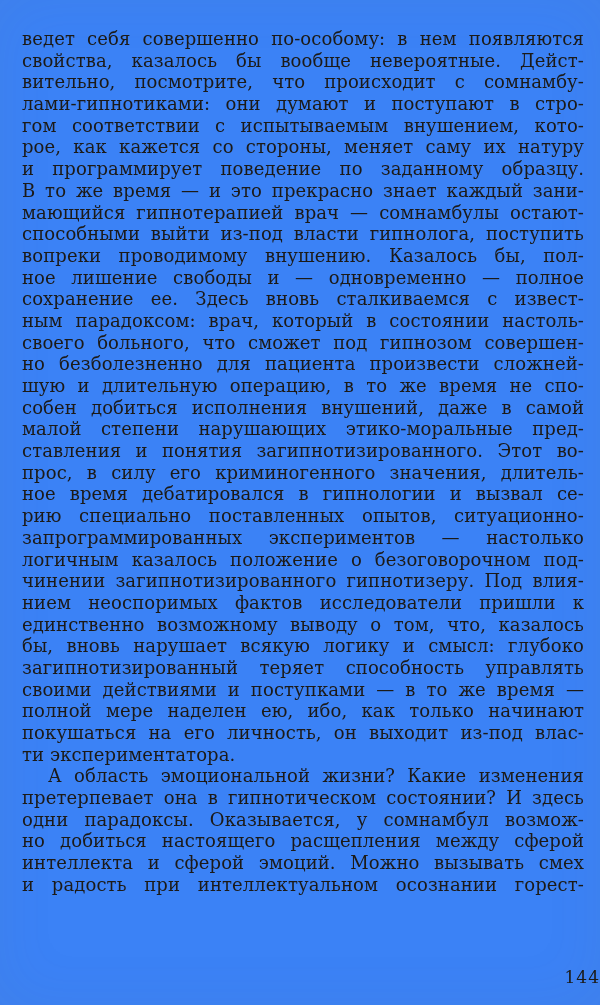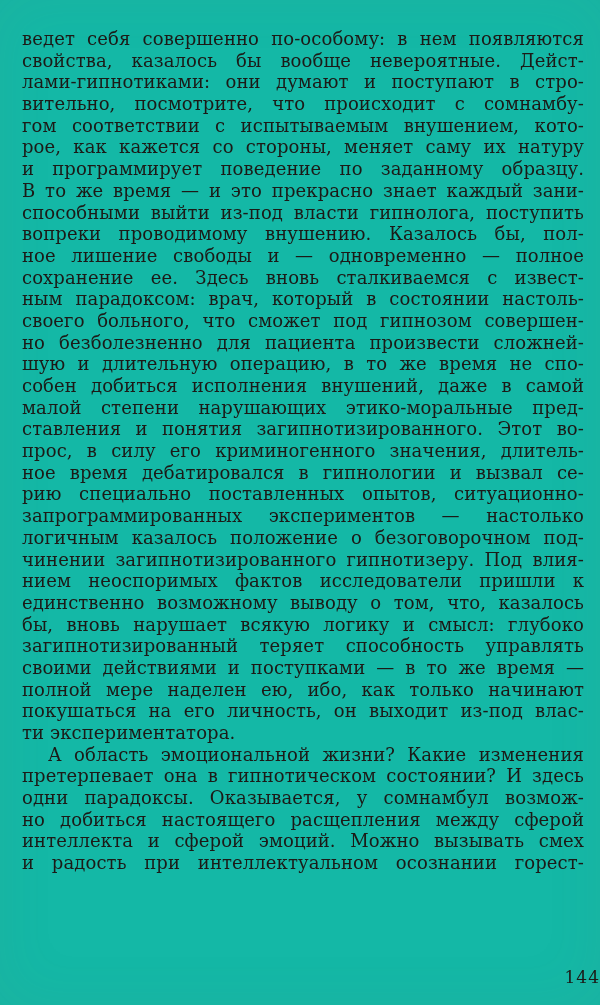--- a/index.html
+++ b/index.html
@@ -5,21 +5,21 @@
   html, body {
     margin: 0;
     padding: 0;
     background: #e9e7e2;
   }
   .page {
     position: relative;
     width: 600px;
     height: 1005px;
     margin: 0 auto;
-    background: #14b8a6;
+    background: #3b82f6;
     box-shadow: inset 0 0 60px rgba(120,115,105,0.08);
     overflow: hidden;
   }
   .text-block {
     position: absolute;
     left: 22px;
     top: 28px;
     width: 562px;
   }
   .line {
@@ -57,32 +57,33 @@
 </head>
 <body>
 
 <div class="page">
   <div class="text-block">
 
       <div class="line">ведет себя совершенно по-особому: в нем появляются</div>
 
       <div class="line">свойства, казалось бы вообще невероятные. Дейст-</div>
 
+      <div class="line">вительно, посмотрите, что происходит с сомнамбу-</div>
+
       <div class="line">лами-гипнотиками: они думают и поступают в стро-</div>
-
-      <div class="line">вительно, посмотрите, что происходит с сомнамбу-</div>
 
       <div class="line">гом соответствии с испытываемым внушением, кото-</div>
 
       <div class="line">рое, как кажется со стороны, меняет саму их натуру</div>
 
       <div class="line">и программирует поведение по заданному образцу.</div>
 
       <div class="line">В то же время — и это прекрасно знает каждый зани-</div>
 
+      <div class="line">мающийся гипнотерапией врач — сомнамбулы остают-</div>
 
 
       <div class="line">способными выйти из-под власти гипнолога, поступить</div>
 
       <div class="line">вопреки проводимому внушению. Казалось бы, пол-</div>
 
       <div class="line">ное лишение свободы и — одновременно — полное</div>
 
       <div class="line">сохранение ее. Здесь вновь сталкиваемся с извест-</div>
 

